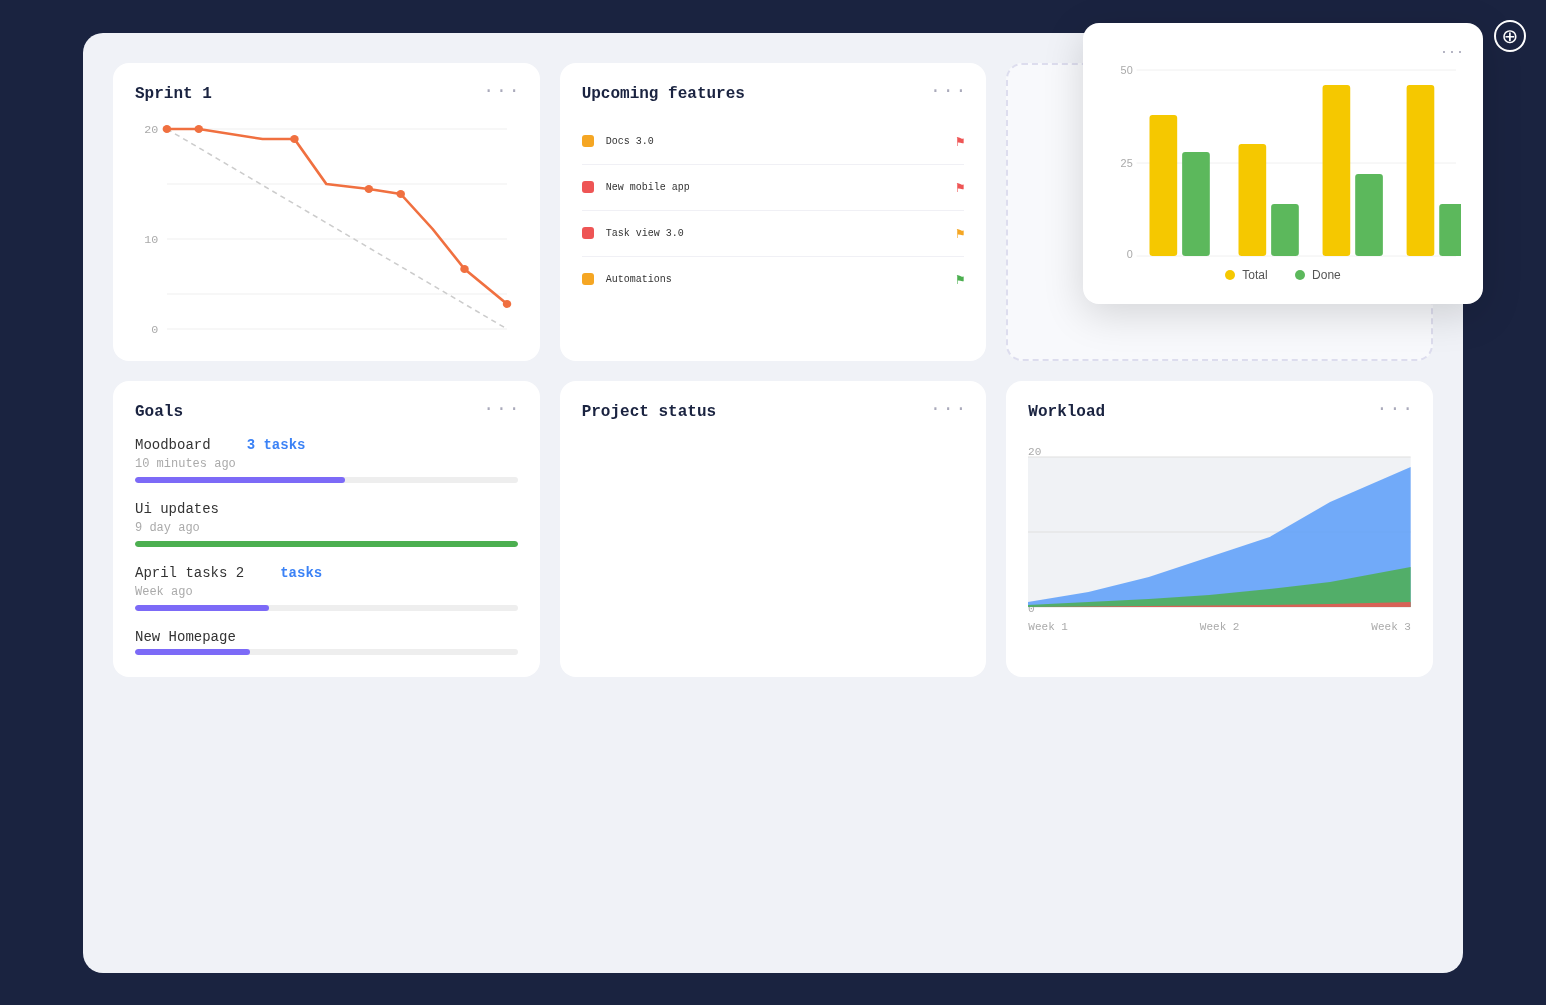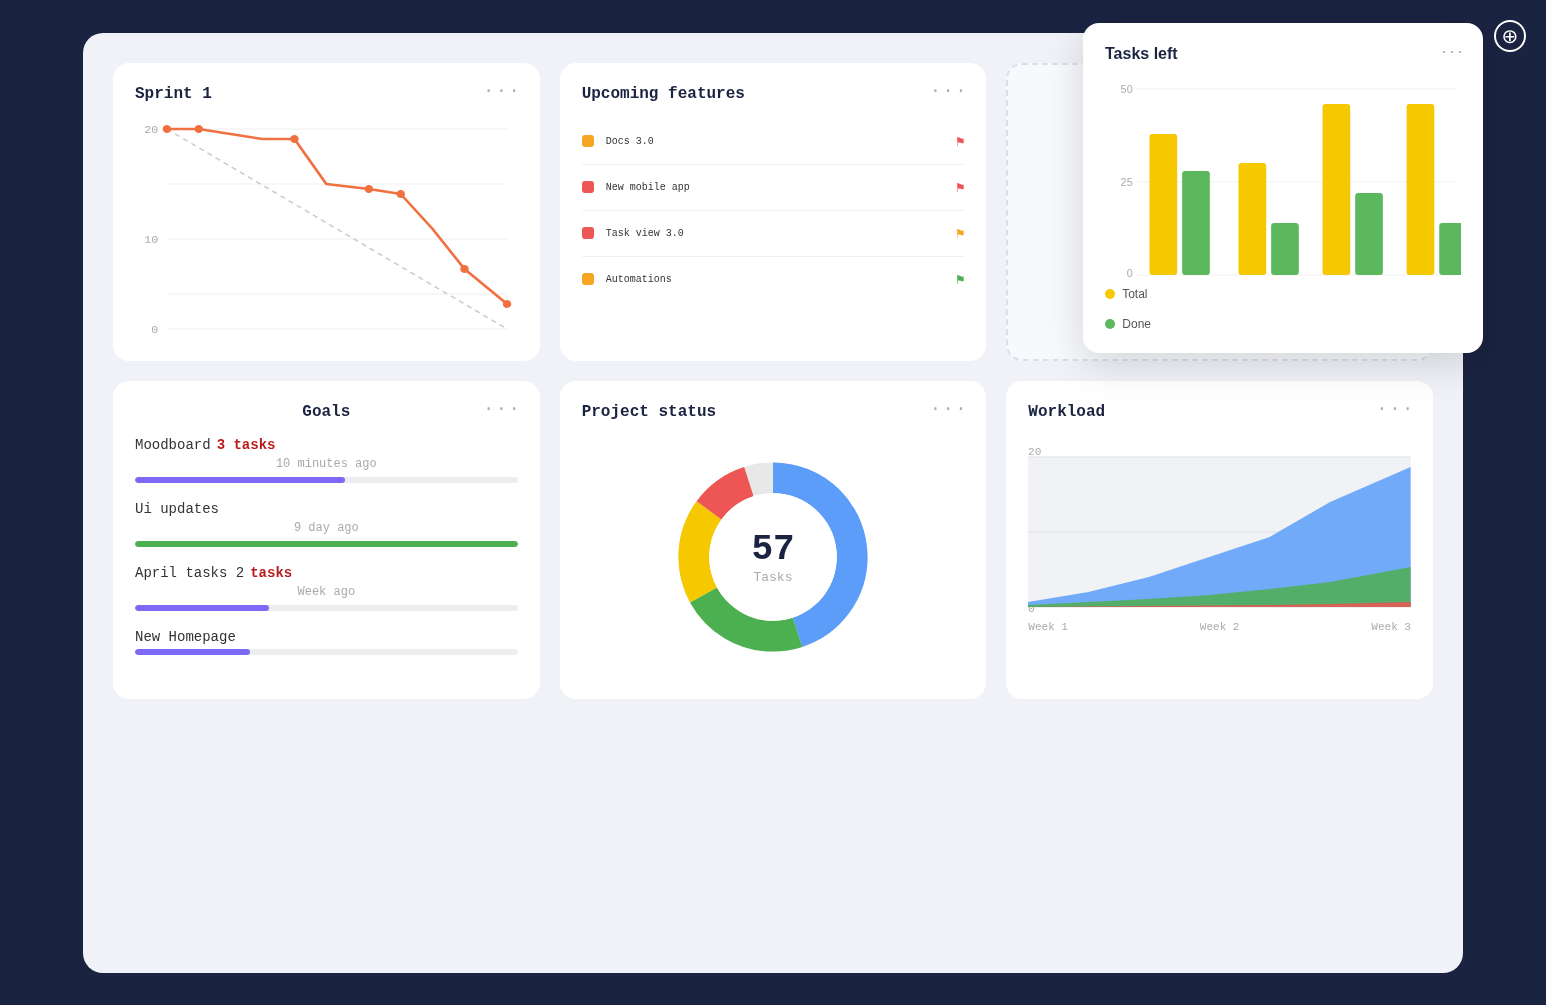--- a/index.html
+++ b/index.html
@@ -143,26 +143,25 @@
       height: 200px;
       position: relative;
       margin-top: 15px;
     }
     .tasks-left-chart svg {
       width: 100%;
       height: 100%;
     }
     .chart-legend {
       display: flex;
-      gap: 16px;
+      gap: 27px;
       justify-content: center;
       margin-top: 8px;
       font-size: 12px;
       color: #555;
-      flex-direction: column;
     }
     .legend-dot {
       width: 10px;
       height: 10px;
       border-radius: 50%;
       display: inline-block;
       margin-right: 4px;
       vertical-align: middle;
     }
 
@@ -172,41 +171,41 @@
       grid-row: 1;
       border: 2px dashed #dde;
       border-radius: 16px;
       background: #f8f9fc;
     }
 
     
     .goals-card {
       grid-column: 1;
       grid-row: 2;
-      text-align: center;
     }
     .goal-item {
       margin-bottom: 18px;
     }
     .goal-item:last-child { margin-bottom: 0; }
     .goal-header {
       display: flex;
       align-items: center;
       gap: 6px;
       margin-bottom: 4px;
     }
     .goal-name {
       font-size: 14px;
       color: #333;
       font-weight: 500;
     }
     .goal-tasks-link {
       font-size: 14px;
       font-weight: 700;
-      color: #b91c1c;
+      color: #3b82f6;
+      margin-left: 30px;
     }
     .goal-time {
       font-size: 12px;
       color: #aaa;
       margin-bottom: 6px;
     }
     .goal-bar-bg {
       height: 6px;
       background: #eee;
       border-radius: 3px;
@@ -409,40 +408,20 @@
         </div>
         <div class="goal-bar-bg">
             <div class="goal-bar-fill" style="width:30%;background:#7c6af7;"></div>
           </div>
       </div>
     </div>
 
     <div class="card project-status-card">
       <div class="card-title">Project status</div>
       <div class="card-menu">···</div>
-      <div class="donut-container">
-        <svg viewBox="0 0 200 200">
-
-          <circle cx="100" cy="100" r="72" fill="none" stroke="#e8e8e8" stroke-width="28"></circle>
-
-          <circle cx="100" cy="100" r="72" fill="none" stroke="#5b9df9" stroke-width="28" stroke-dasharray="203.2 249.7" stroke-dashoffset="0" transform="rotate(-90 100 100)"></circle>
-
-          <circle cx="100" cy="100" r="72" fill="none" stroke="#4caf50" stroke-width="28" stroke-dasharray="99.5 353.4" stroke-dashoffset="-203.2" transform="rotate(-90 100 100)"></circle>
-
-          <circle cx="100" cy="100" r="72" fill="none" stroke="#f5c800" stroke-width="28" stroke-dasharray="81.4 371.5" stroke-dashoffset="-302.7" transform="rotate(-90 100 100)"></circle>
-
-          <circle cx="100" cy="100" r="72" fill="none" stroke="#e55" stroke-width="28" stroke-dasharray="45.2 407.7" stroke-dashoffset="-384.1" transform="rotate(-90 100 100)"></circle>
-
-          <circle cx="100" cy="100" r="58" fill="white"></circle>
-        </svg>
-        <div class="donut-center">
-          <div class="donut-number">57</div>
-          <div class="donut-label">Tasks</div>
-        </div>
-      </div>
     </div>
 
     <div class="card workload-card">
       <div class="card-title">Workload</div>
       <div class="card-menu">···</div>
       <div class="workload-chart">
         <svg viewBox="0 0 380 180" preserveAspectRatio="none">
 
           <polygon points="0,20 380,20 380,170 0,170" fill="#f0f2f5"></polygon>
 
@@ -462,21 +441,20 @@
       <div class="workload-x-labels">
         <span>Week 1</span>
         <span>Week 2</span>
         <span>Week 3</span>
       </div>
     </div>
 
   </div>
 
   <div class="tasks-left-card">
-    <div class="card-title">Tasks left</div>
     <div class="card-menu">···</div>
     <div class="tasks-left-chart">
       <svg viewBox="0 0 360 200" preserveAspectRatio="none">
 
         <text x="28" y="14" class="y-label" text-anchor="end">50</text>
         <text x="28" y="107" class="y-label" text-anchor="end">25</text>
         <text x="28" y="198" class="y-label" text-anchor="end">0</text>
 
         <line x1="32" y1="10" x2="355" y2="10" stroke="#f0f0f0" stroke-width="1"></line>
         <line x1="32" y1="103" x2="355" y2="103" stroke="#f0f0f0" stroke-width="1"></line>

